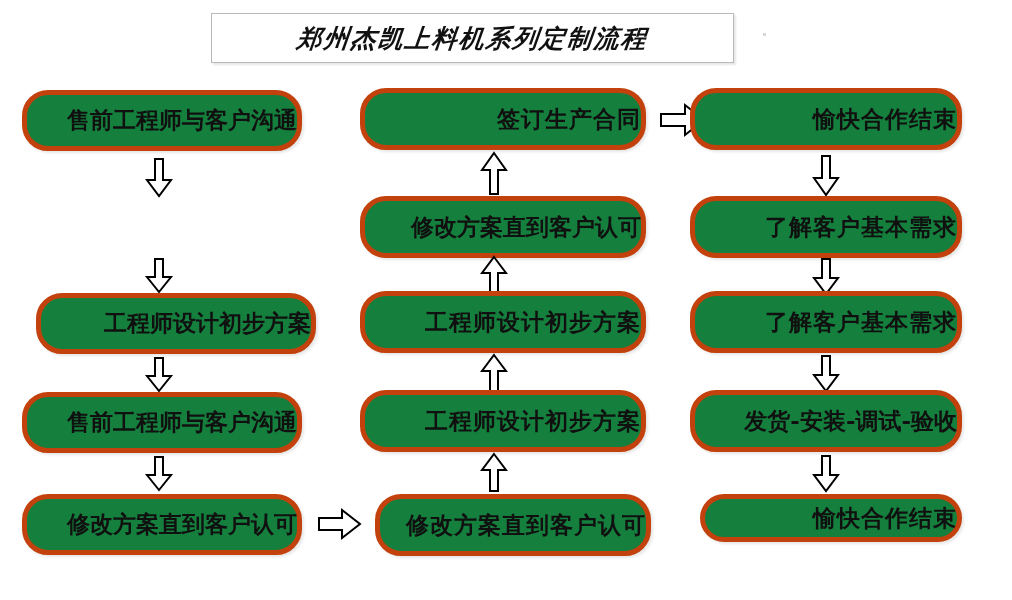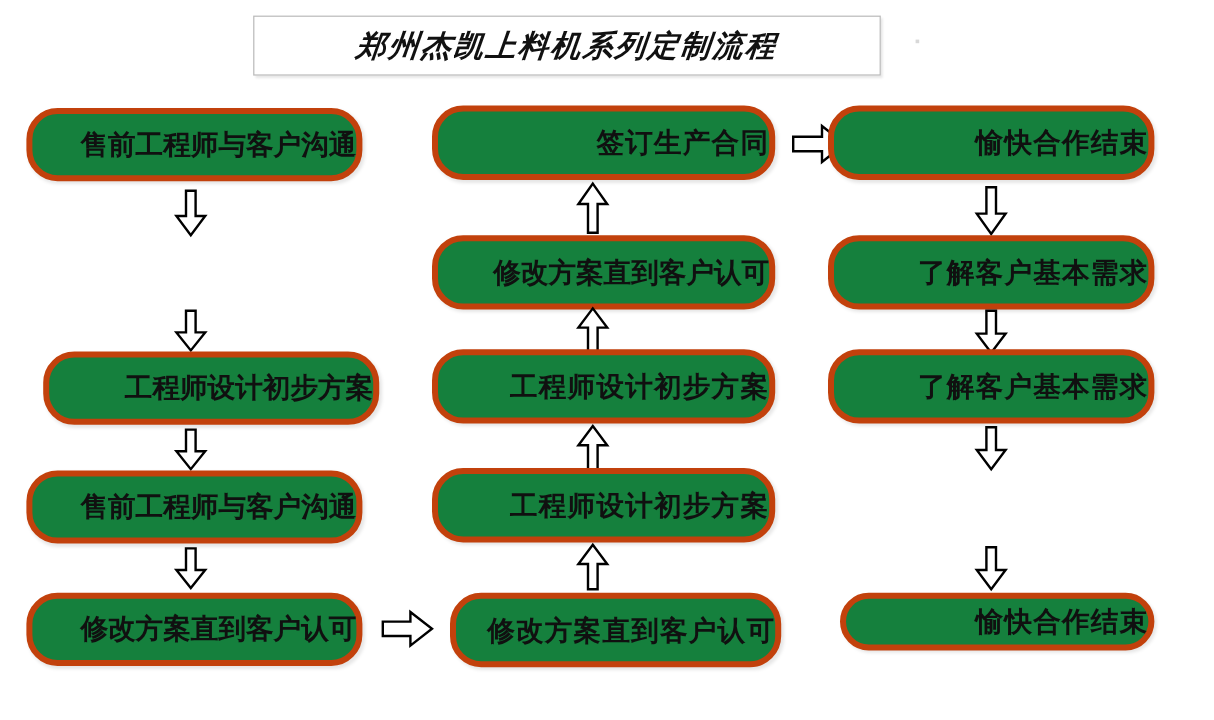--- a/index.html
+++ b/index.html
@@ -220,20 +220,23 @@
   <div class="node" style="left:690px; top:291px; width:272px; height:62px;">
     <span class="node-label">了解客户基本需求</span>
   </div>
 
   <div class="arrow" style="left:812px; top:355px;">
     <svg width="28" height="38" viewBox="0 0 28 38">
       <polygon points="10,1 18,1 18,20 26,20 14,36 2,20 10,20"></polygon>
     </svg>
   </div>
 
+  <div class="node wide" style="left:690px; top:390px; width:272px; height:62px;">
+    <span class="node-label">发货-安装-调试-验收</span>
+  </div>
 
   <div class="arrow" style="left:812px; top:455px;">
     <svg width="28" height="38" viewBox="0 0 28 38">
       <polygon points="10,1 18,1 18,20 26,20 14,36 2,20 10,20"></polygon>
     </svg>
   </div>
 
   <div class="node" style="left:700px; top:494px; width:262px; height:48px;">
     <span class="node-label">愉快合作结束</span>
   </div>

